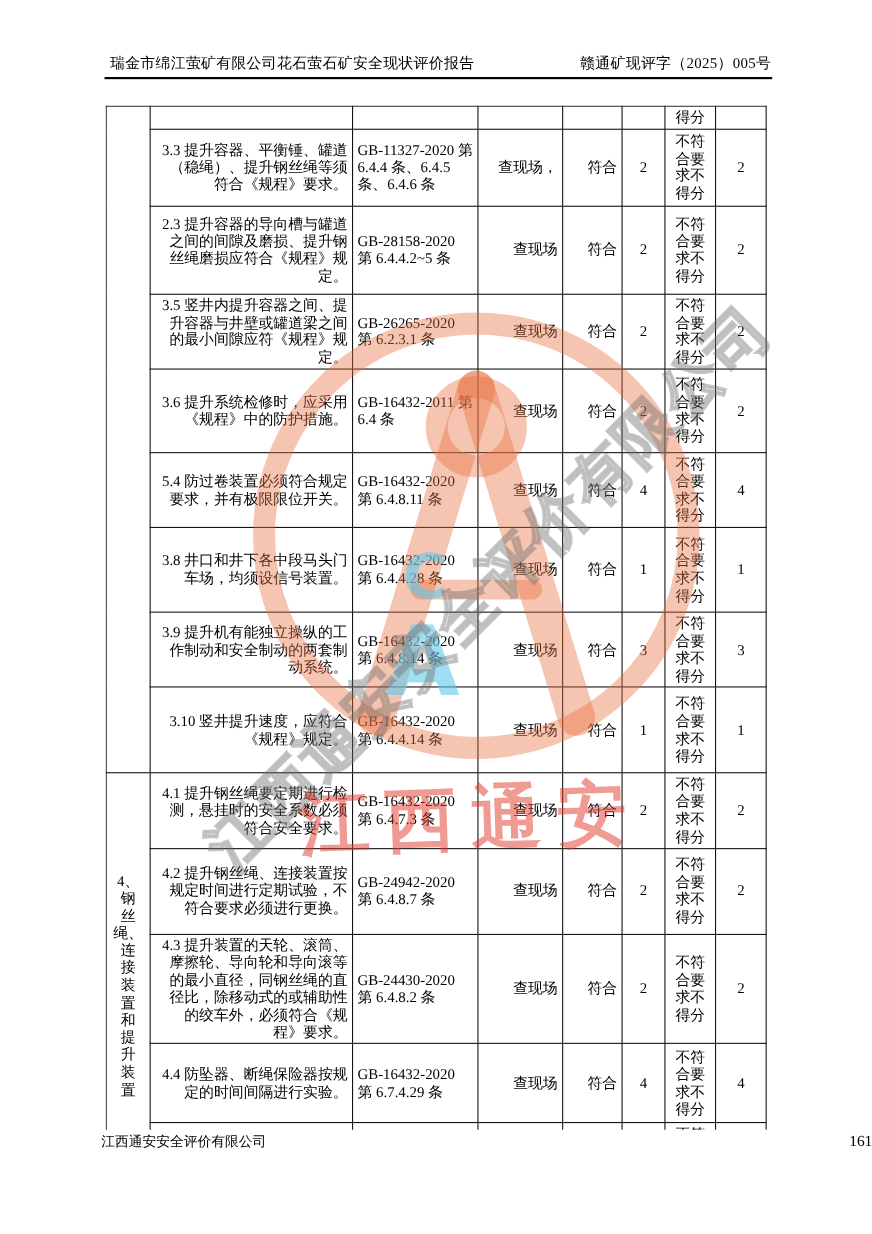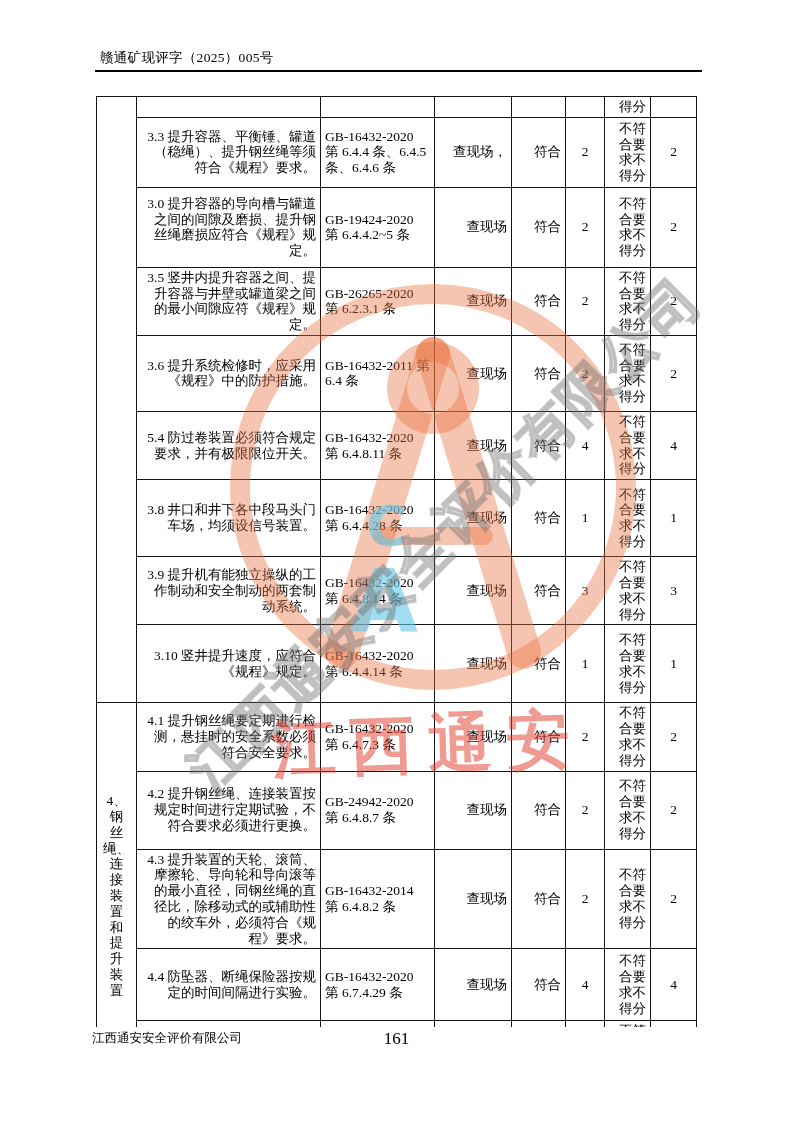--- a/index.html
+++ b/index.html
@@ -32,29 +32,29 @@
     overflow:hidden; word-break:break-all;
   }
   td.col-section{
     text-align:center; vertical-align:top; white-space:pre-line;
     font-size:13.5px; line-height:24.4px; padding:3px 0;
   }
   td.col-desc{ text-align:right; font-size:14px; line-height:16px; padding:2px 3px 2px 4px; }
   td.col-std{ text-align:left; font-size:13.5px; line-height:17px; padding:2px 2px 2px 5px; }
   td.col-method, td.col-concl{ text-align:right; }
   td.col-score, td.col-got{ text-align:center; }
-  td.col-penalty{ text-align:right; line-height:15.5px; padding:1px 7px; }
+  td.col-penalty{ text-align:center; line-height:15.5px; padding:1px 7px; }
   td.carry{ vertical-align:top; padding-top:1px; }
   
   .footer-company{
     position:absolute; left:92px; top:1031px; font-size:12.5px; line-height:15px;
   }
   .footer-page{
-    position:absolute; left:0; top:1031px; width:793px; text-align:center;
-    font-size:17px; line-height:15px;
+    position:absolute; left:0; top:1031px; width:793px; text-align:right;
+    font-size:14px; line-height:15px;
   }
   
   .wm{ position:absolute; pointer-events:none; z-index:5; }
   .wm-ring{
     left:230px; top:284px; width:406px; height:406px; box-sizing:border-box;
     border:20px solid rgba(232,110,60,0.40); border-radius:50%;
   }
   .wm-alogo{ left:230px; top:284px; width:406px; height:406px; }
   .wm-blue-c{
     left:366px; top:498px; font-family:"DejaVu Sans",sans-serif; font-weight:bold;
@@ -76,20 +76,21 @@
     -webkit-text-stroke:2px rgba(110,110,110,0.38);
     font-family:"Liberation Sans","DejaVu Sans",sans-serif;
   }
 </style>
 </head>
 <body>
 
 <div class="page">
 
   <div class="header">
+    <span>瑞金市绵江萤矿有限公司花石萤石矿安全现状评价报告</span>
     <span>赣通矿现评字（2025）005号</span>
   </div>
   <div class="header-rule"></div>
 
   <div class="table-clip">
     <table class="eval">
       <colgroup>
         <col style="width:40px">
           <col style="width:184px">
           <col style="width:114px">
@@ -105,30 +106,30 @@
             <td class="col-desc"></td>
             <td class="col-std"></td>
             <td class="col-method"></td>
             <td class="col-concl"></td>
             <td class="col-score"></td>
             <td class="col-penalty carry">得分</td>
             <td class="col-got"></td>
           </tr>
           <tr style="height: 70px;">
             <td class="col-desc">3.3 提升容器、平衡锤、罐道（稳绳）、提升钢丝绳等须符合《规程》要求。</td>
-            <td class="col-std">GB-16432-2020 第 6.4.4 条、6.4.5 条、6.4.6 条</td>
+            <td class="col-std">GB-11327-2020 第 6.4.4 条、6.4.5 条、6.4.6 条</td>
             <td class="col-method">查现场，</td>
             <td class="col-concl">符合</td>
             <td class="col-score">2</td>
             <td class="col-penalty">不符合要求不得分</td>
             <td class="col-got">2</td>
           </tr>
           <tr style="height: 80px;">
-            <td class="col-desc">3.0 提升容器的导向槽与罐道之间的间隙及磨损、提升钢丝绳磨损应符合《规程》规定。</td>
-            <td class="col-std">GB-19424-2020 第 6.4.4.2~5 条</td>
+            <td class="col-desc">2.3 提升容器的导向槽与罐道之间的间隙及磨损、提升钢丝绳磨损应符合《规程》规定。</td>
+            <td class="col-std">GB-28158-2020 第 6.4.4.2~5 条</td>
             <td class="col-method">查现场</td>
             <td class="col-concl">符合</td>
             <td class="col-score">2</td>
             <td class="col-penalty">不符合要求不得分</td>
             <td class="col-got">2</td>
           </tr>
           <tr style="height: 64px;">
             <td class="col-desc">3.5 竖井内提升容器之间、提升容器与井壁或罐道梁之间的最小间隙应符《规程》规定。</td>
             <td class="col-std">GB-26265-2020 第 6.2.3.1 条</td>
             <td class="col-method">查现场</td>
@@ -208,21 +209,21 @@
             <td class="col-desc">4.2 提升钢丝绳、连接装置按规定时间进行定期试验，不符合要求必须进行更换。</td>
             <td class="col-std">GB-24942-2020 第 6.4.8.7 条</td>
             <td class="col-method">查现场</td>
             <td class="col-concl">符合</td>
             <td class="col-score">2</td>
             <td class="col-penalty">不符合要求不得分</td>
             <td class="col-got">2</td>
           </tr>
           <tr style="height: 99px; margin-top: 33px;">
             <td class="col-desc">4.3 提升装置的天轮、滚筒、摩擦轮、导向轮和导向滚等的最小直径，同钢丝绳的直径比，除移动式的或辅助性的绞车外，必须符合《规程》要求。</td>
-            <td class="col-std">GB-16432-2014 第 6.4.8.2 条</td>
+            <td class="col-std">GB-24430-2020 第 6.4.8.2 条</td>
             <td class="col-method">查现场</td>
             <td class="col-concl">符合</td>
             <td class="col-score">2</td>
             <td class="col-penalty">不符合要求不得分</td>
             <td class="col-got">2</td>
           </tr>
           <tr style="height: 72px;">
             <td class="col-desc">4.4 防坠器、断绳保险器按规定的时间间隔进行实验。</td>
             <td class="col-std">GB-16432-2020 第 6.7.4.29 条</td>
             <td class="col-method">查现场</td>

